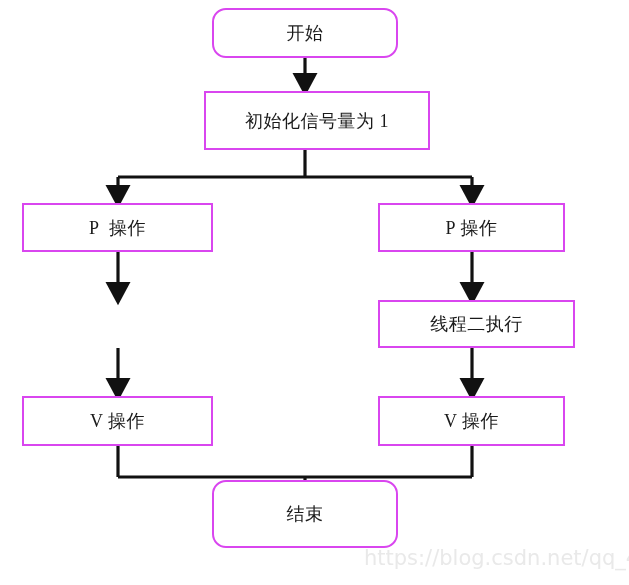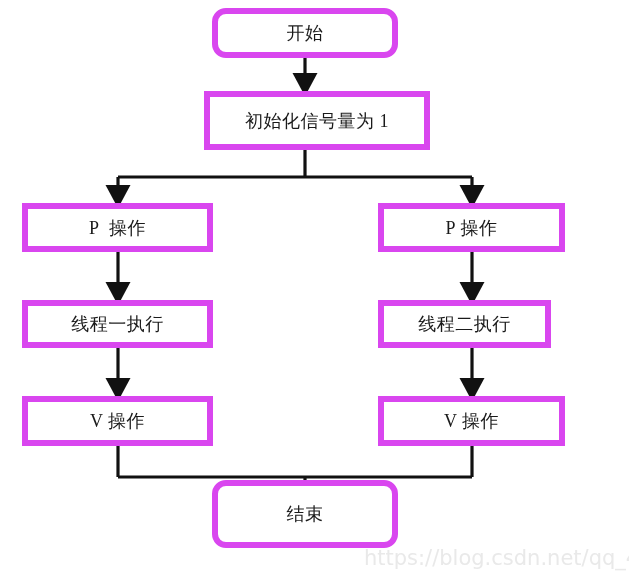--- a/index.html
+++ b/index.html
@@ -13,21 +13,21 @@
   #canvas {
     position: relative;
     width: 629px;
     height: 585px;
     background: #ffffff;
     overflow: hidden;
   }
   .node {
     position: absolute;
     box-sizing: border-box;
-    border: 6px solid #d946ef;
+    border: 2px solid #d946ef;
     background: #ffffff;
     display: flex;
     align-items: center;
     justify-content: center;
     color: #1a1a1a;
     font-size: 18px;
     letter-spacing: 0.5px;
     white-space: pre;
     z-index: 3;
   }
@@ -115,33 +115,30 @@
   </div>
 
   <div class="node process" style="left:204px; top:91px; width:226px; height:59px;">
     <span>初始化信号量为 1</span>
   </div>
 
   <div class="node process" style="left:22px; top:203px; width:191px; height:49px;">
     <span>P  操作</span>
   </div>
 
-  <div class="node process" style="left:22px; top:300px; width:191px; height:48px;">
-    <span>线程一执行</span>
-  </div>
 
   <div class="node process" style="left:22px; top:396px; width:191px; height:50px;">
     <span>V 操作</span>
   </div>
 
   <div class="node process" style="left:378px; top:203px; width:187px; height:49px;">
     <span>P 操作</span>
   </div>
 
-  <div class="node process" style="left:378px; top:300px; width:173px; height:48px;font-family:Liberation Mono, monospace;">
+  <div class="node process" style="left:378px; top:300px; width:197px; height:48px;font-family:Liberation Mono, monospace;">
     <span>线程二执行</span>
   </div>
 
   <div class="node process" style="left:378px; top:396px; width:187px; height:50px;">
     <span>V 操作</span>
   </div>
 
   <div class="node terminal" style="left:212px; top:480px; width:186px; height:68px;align-items:center;">
     <span>结束</span>
   </div>

